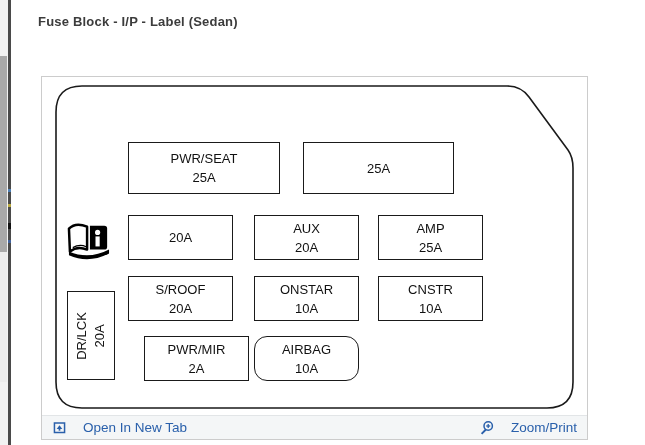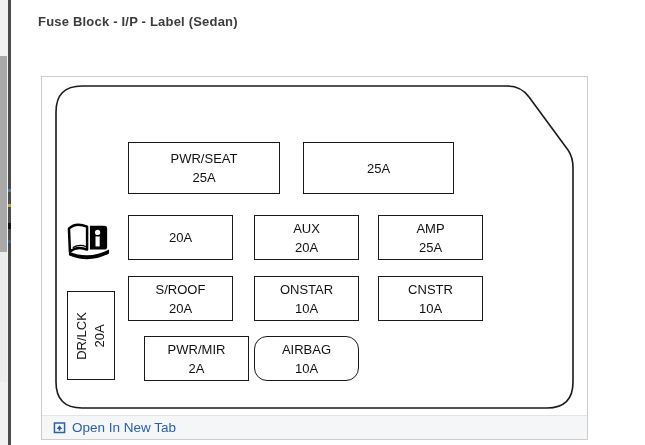--- a/index.html
+++ b/index.html
@@ -39,21 +39,21 @@
   }
   .book-icon{position:absolute;left:22px;top:143px;width:50px;height:42px;}
   
   .panel-footer{
     position:absolute;left:0;right:0;bottom:0;height:24px;
     background:#f4f6f7;border-top:1px solid #e2e5e7;
     display:flex;align-items:center;justify-content:space-between;
     padding:0 10px;box-sizing:border-box;
   }
   .flink{
-    display:flex;align-items:center;gap:5px;
+    display:flex;align-items:center;gap:16px;
     color:#2a60ab;font-size:13.5px;text-decoration:none;cursor:pointer;
   }
 </style>
 </head>
 <body>
 
 <div class="edge-strip">
   <div class="thumb"></div>
   <div class="lower"></div>
 </div>
@@ -132,15 +132,24 @@
 
   <div class="panel-footer">
     <a class="flink">
       <svg width="15" height="15" viewBox="0 0 16 16">
         <path d="M2.6 3.2 h10.8 v10.2 h-10.8 z" fill="none" stroke="#2a60ab" stroke-width="1.6" rx="1"></path>
         <path d="M5 9.5 L8 5.6 L11 9.5 z" fill="#2a60ab"></path>
         <rect x="7.1" y="8.2" width="1.8" height="3.2" fill="#2a60ab"></rect>
       </svg>
       <span>Open In New Tab</span>
     </a>
+    <a class="flink">
+      <svg width="16" height="16" viewBox="0 0 16 16">
+        <circle cx="9.2" cy="6" r="4.2" fill="none" stroke="#2a60ab" stroke-width="1.5"></circle>
+        <line x1="6.9" y1="9.5" x2="2.6" y2="13.8" stroke="#2a60ab" stroke-width="1.9"></line>
+        <line x1="7.2" y1="6" x2="11.2" y2="6" stroke="#2a60ab" stroke-width="1.3"></line>
+        <line x1="9.2" y1="4" x2="9.2" y2="8" stroke="#2a60ab" stroke-width="1.3"></line>
+      </svg>
+      <span>Zoom/Print</span>
+    </a>
   </div>
 
 </div>
 
 </body></html>

